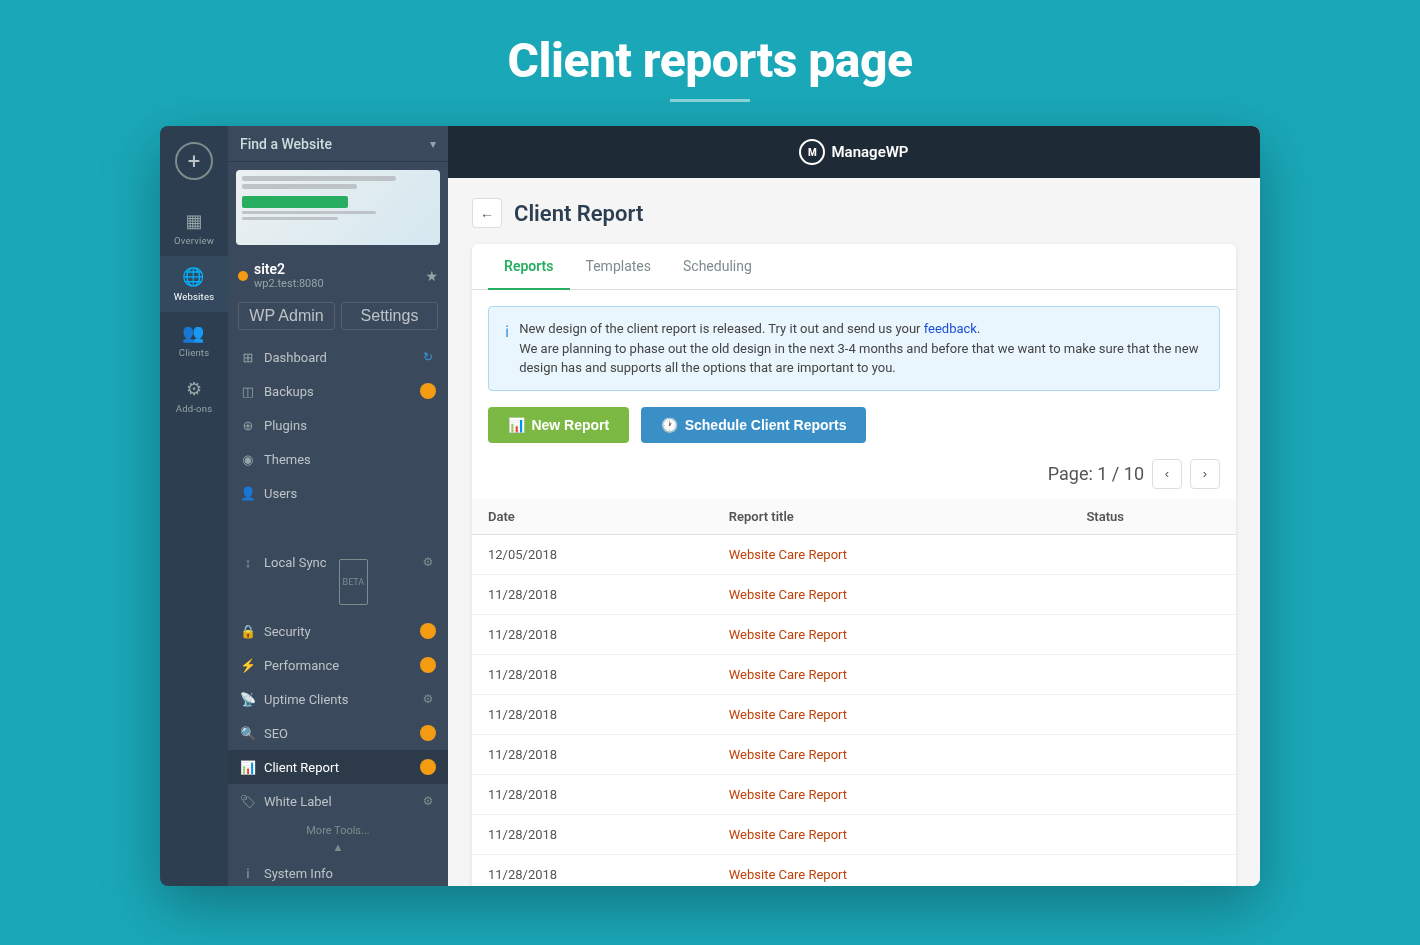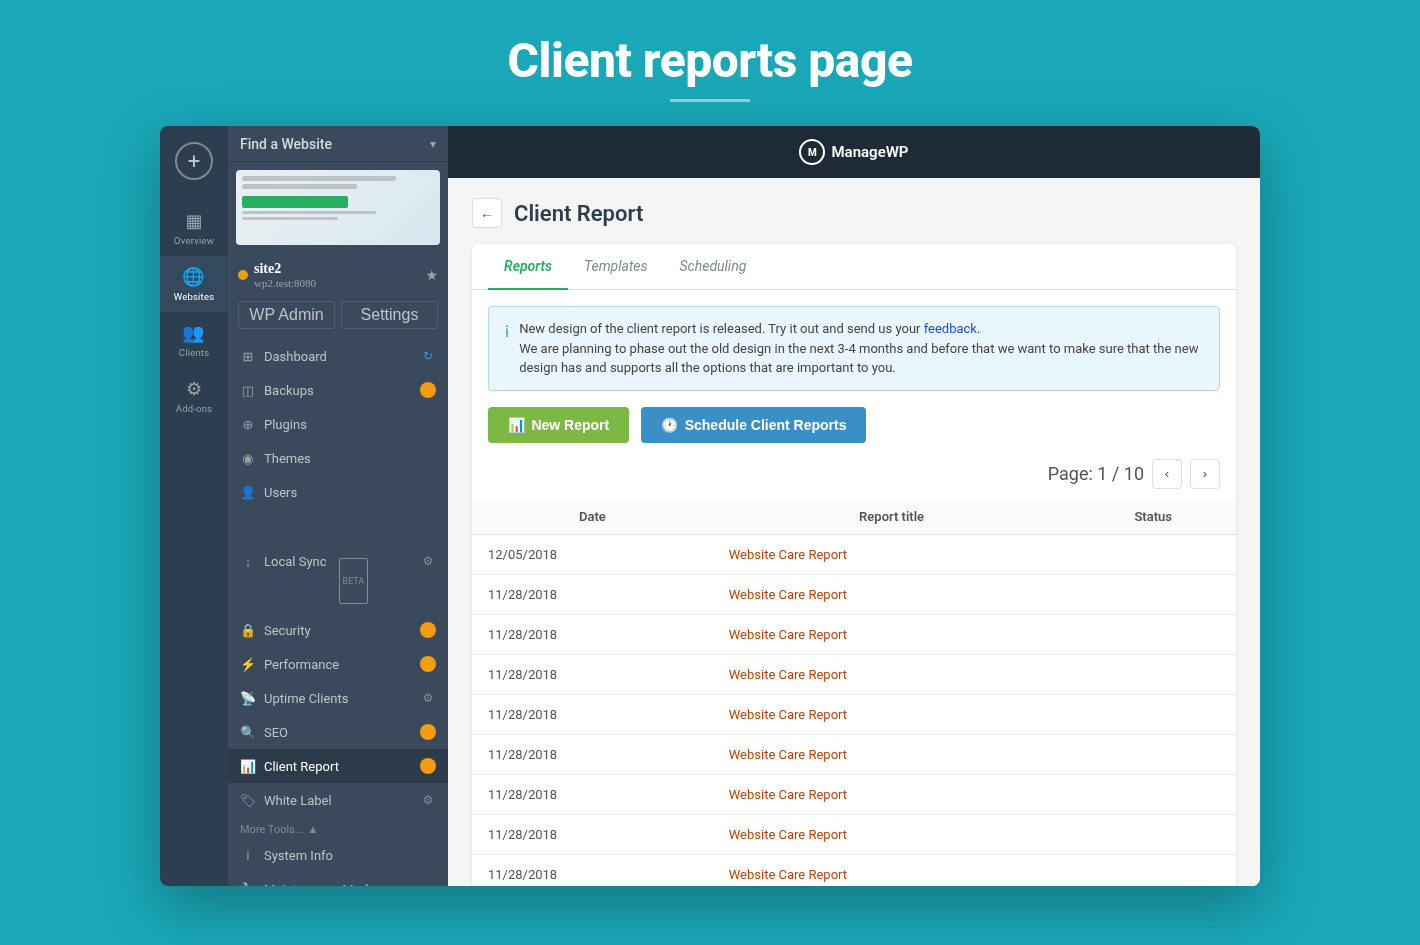--- a/index.html
+++ b/index.html
@@ -160,21 +160,20 @@
       border-radius: 2px;
       width: 70%;
     }
 
     
     .site-info {
       display: flex;
       align-items: center;
       padding: 8px 10px;
       gap: 6px;
-      font-family: Liberation Serif, serif;
     }
     .site-dot {
       width: 10px;
       height: 10px;
       border-radius: 50%;
       background: #f39c12;
       flex-shrink: 0;
     }
     .site-name {
       color: #fff;
@@ -246,20 +245,21 @@
     }
     .nav-badge.yellow { background: #f39c12; }
     .nav-badge.gear { background: transparent; color: #7f8c8d; font-size: 12px; }
     .nav-section {
       color: #7f8c8d;
       font-size: 11px;
       padding: 6px 12px 2px;
       display: flex;
       align-items: center;
       gap: 4px;
+      flex-direction: column;
     }
 
     
     .main-content {
       flex: 1;
       display: flex;
       flex-direction: column;
       background: #f5f5f5;
     }
 
@@ -340,21 +340,20 @@
       border-bottom: 1px solid #e0e0e0;
       padding: 0 16px;
     }
     .tab {
       padding: 14px 16px;
       font-size: 14px;
       color: #7f8c8d;
       cursor: pointer;
       border-bottom: 2px solid transparent;
       margin-bottom: -1px;
-      font-style: italic;
     }
     .tab.active {
       color: #27ae60;
       border-bottom-color: #27ae60;
       font-weight: 600;
     }
 
     
     .info-banner {
       display: flex;
@@ -438,21 +437,21 @@
       color: #555;
       font-size: 13px;
     }
 
     
     .report-table {
       width: 100%;
       border-collapse: collapse;
     }
     .report-table th {
-      text-align: center;
+      text-align: left;
       padding: 10px 16px;
       font-size: 13px;
       font-weight: 600;
       color: #555;
       border-bottom: 1px solid #e0e0e0;
       background: #fafafa;
     }
     .report-table td {
       padding: 12px 16px;
       font-size: 13px;

